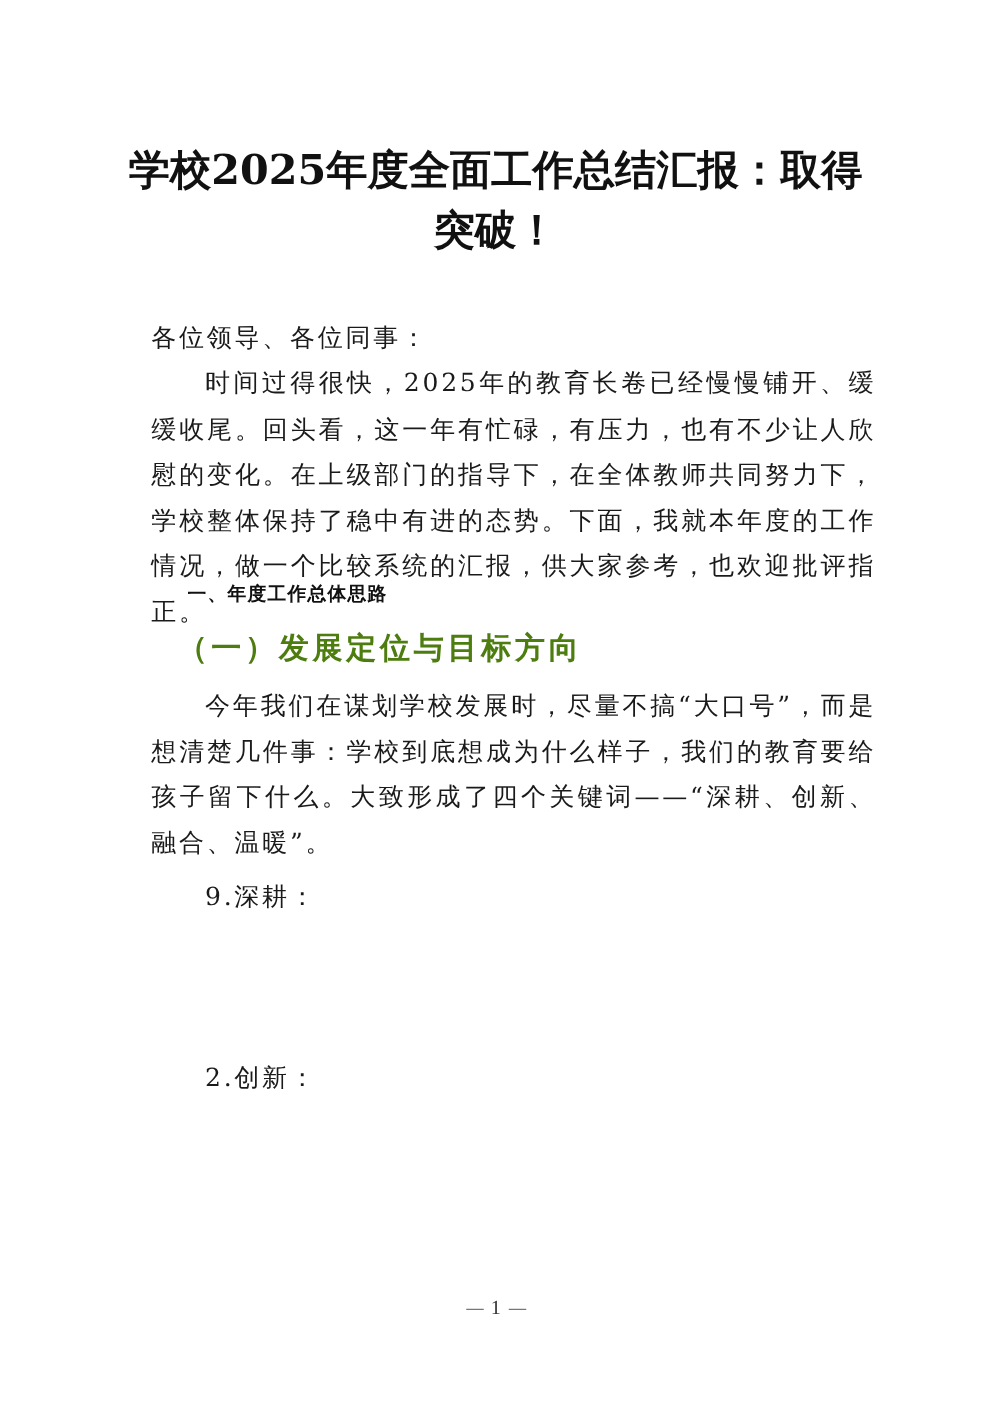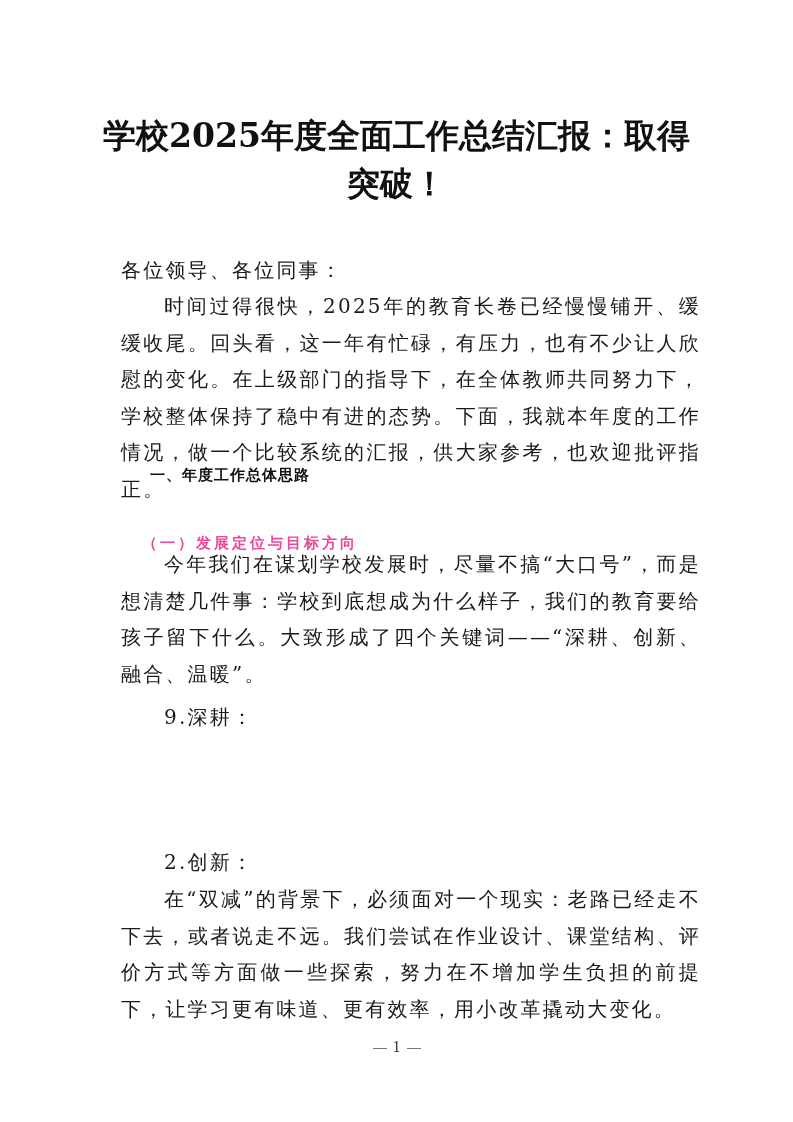--- a/index.html
+++ b/index.html
@@ -12,21 +12,21 @@
   }
   .body-text {
     position: absolute; left: 107px; width: 580px;
     font-family: "DejaVu Serif", "Liberation Serif", serif;
     font-size: 20px; letter-spacing: 2.2px; color: #1a1a1a;
     line-height: 36.5px; margin: 14px;
   }
   .indent { text-indent: 43px; }
   .text-justify { text-align: justify; text-align-last: left; }
   .h1 { position: absolute; left: 150px; font-family: "DejaVu Sans", "Liberation Sans", sans-serif; font-weight: bold; font-size: 15px; letter-spacing: 1px; color:#111; }
-  .h2 { position: absolute; left: 142px; font-family: "DejaVu Serif", "Liberation Serif", serif; font-weight: bold; font-size: 15px; letter-spacing: 3px; color:#ec4899;margin-top:32px; }
+  .h2 { position: absolute; left: 142px; font-family: "DejaVu Serif", "Liberation Serif", serif; font-weight: bold; font-size: 24px; letter-spacing: 3px; color:#4d7c0f; }
   .footer { position: absolute; top: 1038px; left: 0; width: 793px; text-align: center; font-family: "Liberation Serif", serif; font-size: 16px; color: #333; }
   .footer .dash { display: inline-block; width: 14px; height: 1px; background: #777; vertical-align: middle; margin: 0 6px; }
 </style>
 </head>
 <body>
 
 <div class="page">
   <div class="title">学校2025年度全面工作总结汇报：取得突破！</div>
 
   <p class="body-text" style="top:238px;">各位领导、各位同事：</p>
@@ -37,18 +37,17 @@
 
   <div class="h2" style="top:502px;">（一）发展定位与目标方向</div>
 
   <p class="body-text indent text-justify" style="top:532px;">今年我们在谋划学校发展时，尽量不搞“大口号”，而是想清楚几件事：学校到底想成为什么样子，我们的教育要给孩子留下什么。大致形成了四个关键词——“深耕、创新、融合、温暖”。</p>
 
   <p class="body-text indent" style="top:685px;">9.深耕：</p>
 
 
   <p class="body-text indent" style="top:830px;">2.创新：</p>
 
-  <p class="body-text indent text-justify" style="top:867px;">在“双减”的背景下，必须面对一个现实：老路已经走不下去，或者说走不远。我们尝试在作业设计、课堂结构、评价方式等方面做一些探索，努力在不增加学生负担的前提下，让学习更有味道、更有效率，用小改革撬动大变化。</p>
 
   <div class="footer">
     <span class="dash"></span><span>1</span><span class="dash"></span>
   </div>
 </div>
 
 </body></html>

